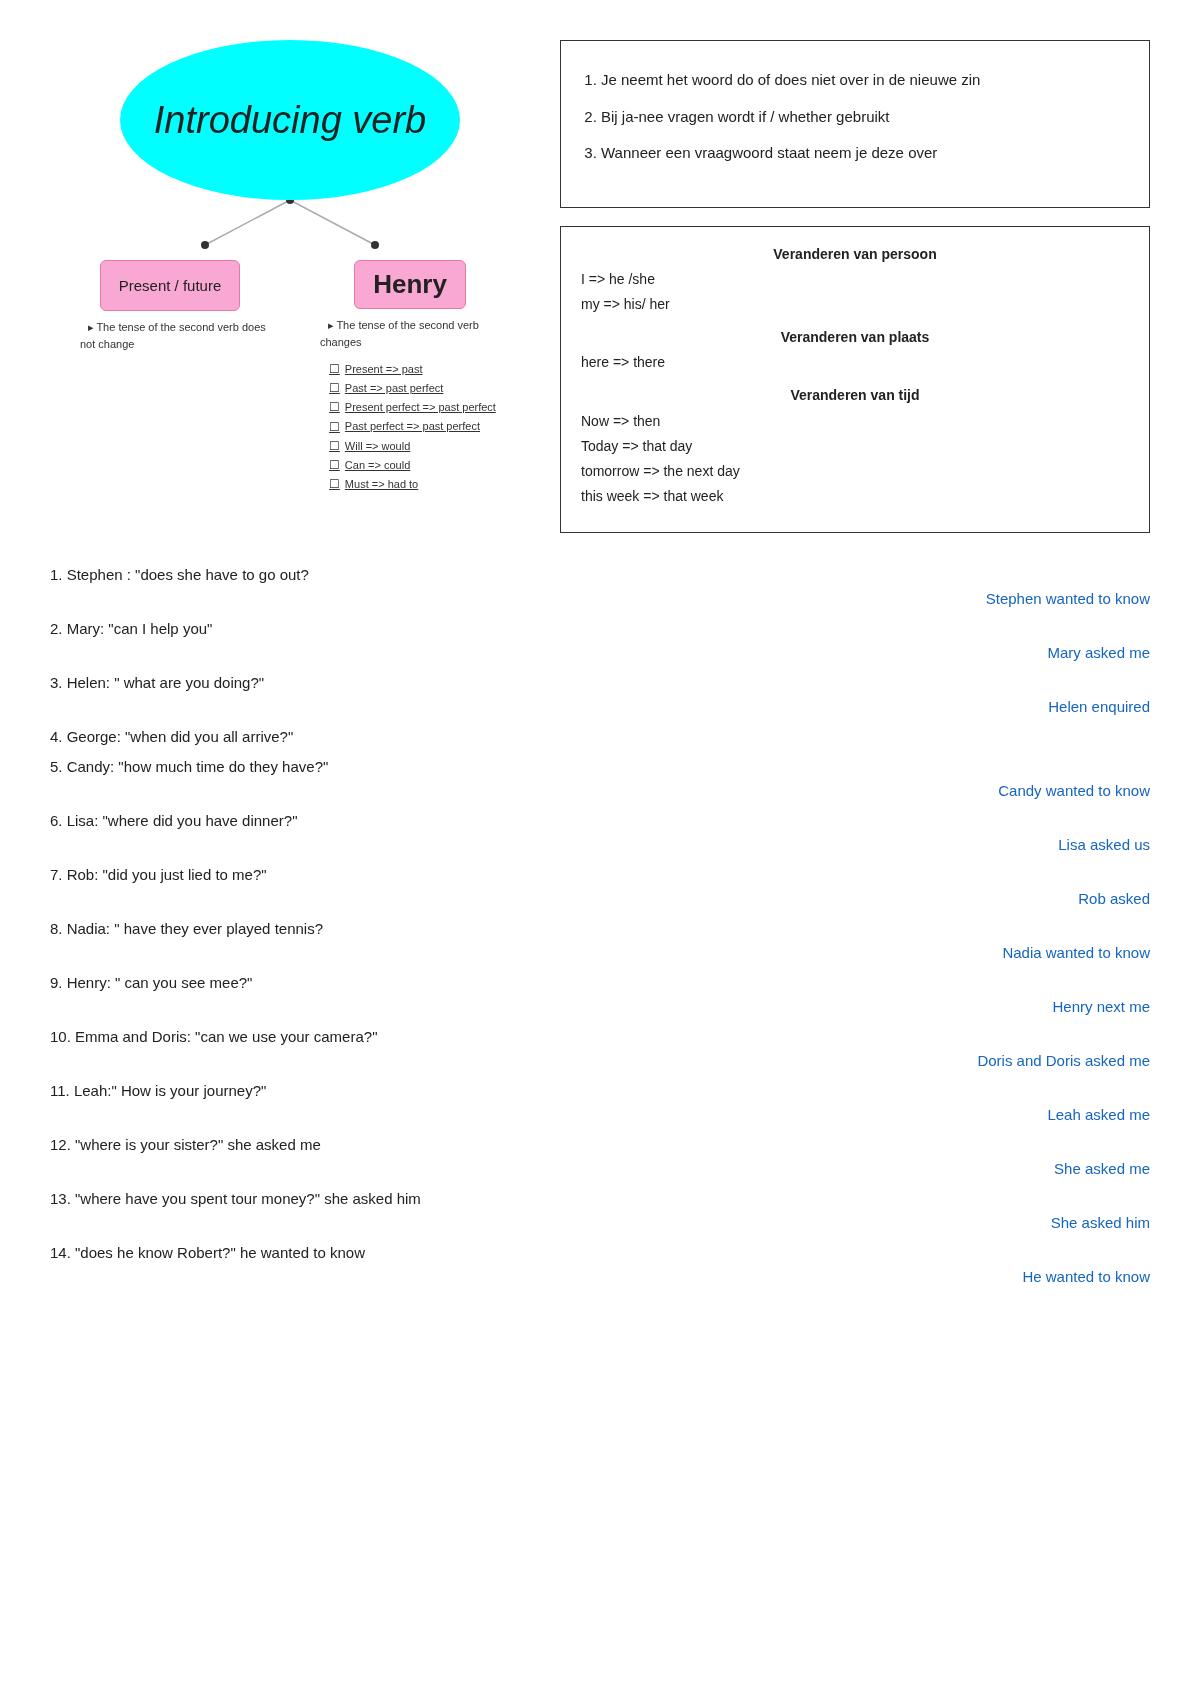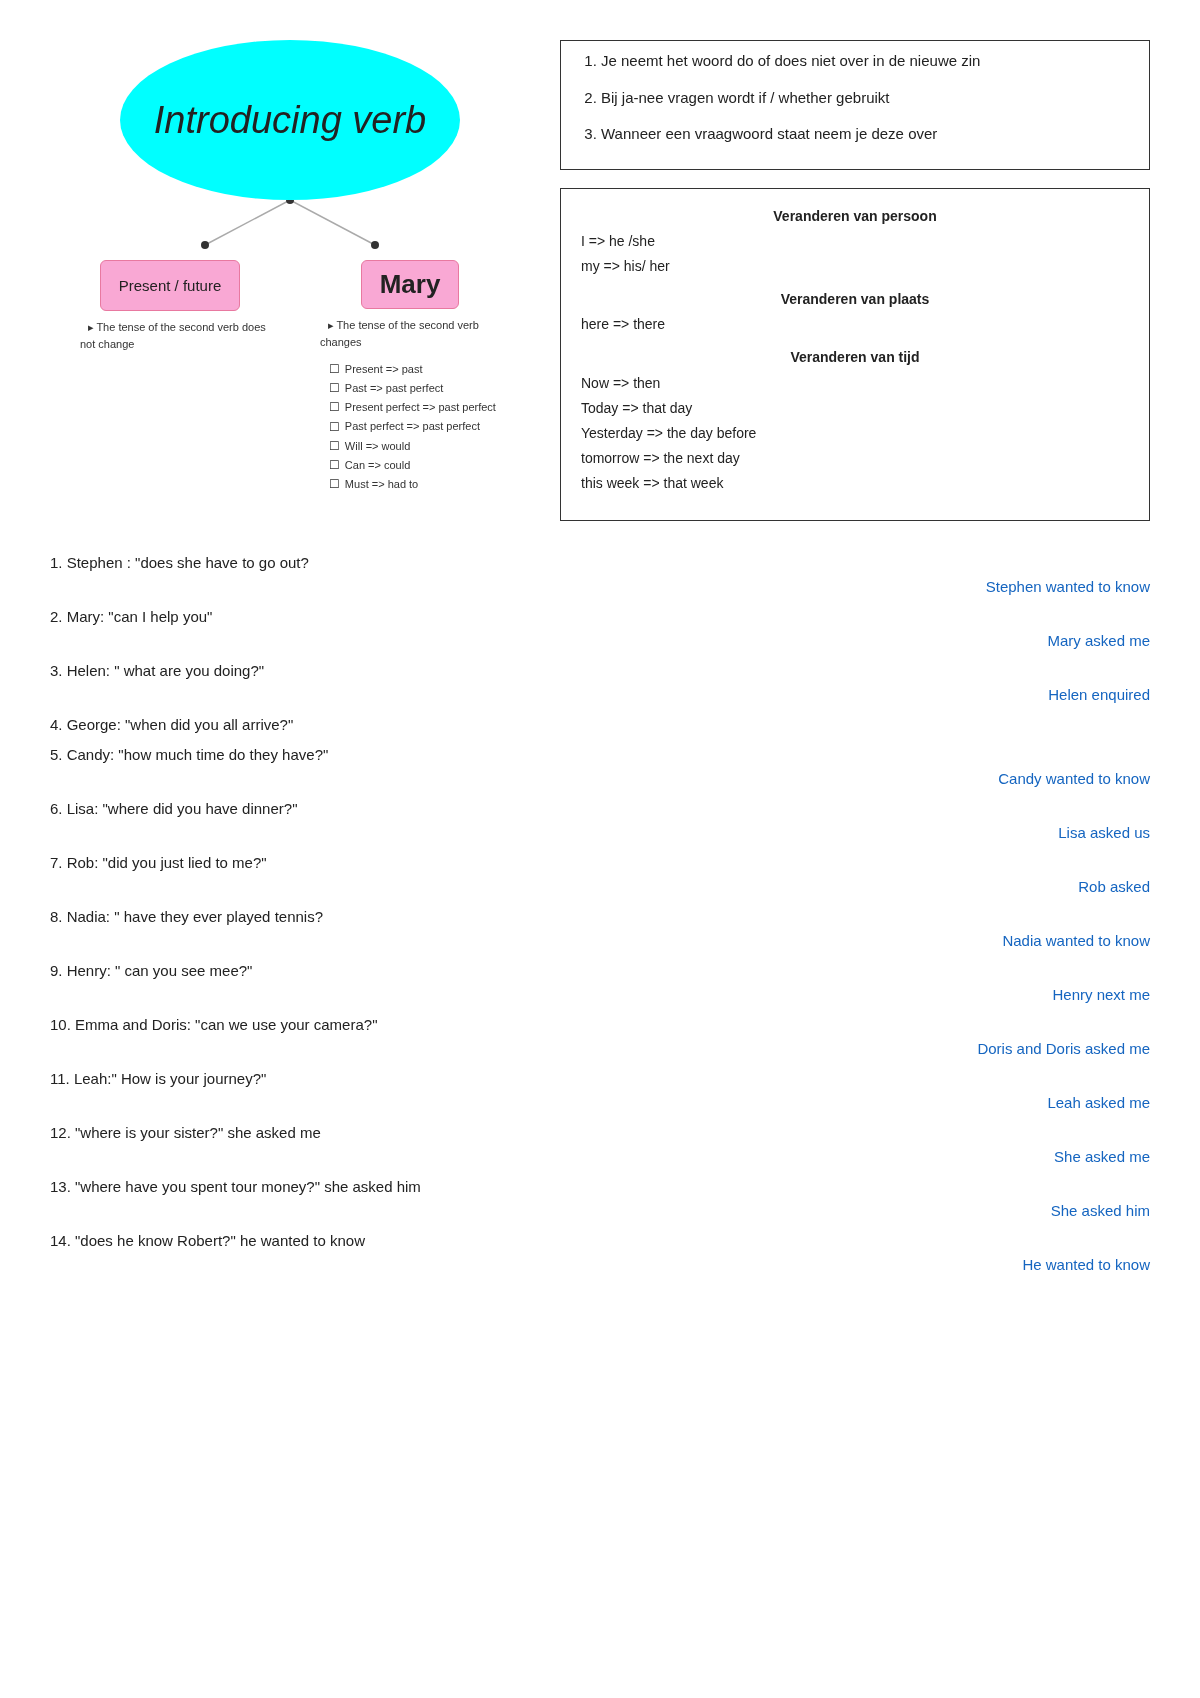--- a/index.html
+++ b/index.html
@@ -95,31 +95,32 @@
       padding-left: 5px;
       margin-top: 4px;
     }
     .checkbox-list li {
       font-size: 11px;
       color: #333;
       line-height: 1.6;
       display: flex;
       align-items: center;
       gap: 5px;
+      text-decoration: underline;
     }
     .checkbox-list li::before {
       content: "☐";
       font-size: 12px;
     }
     .right-info {
       flex: 1;
     }
     .info-rules {
       border: 1.5px solid #333;
-      padding: 9px 20px;
+      padding: 28px 20px;
       margin-bottom: 18px;
     }
     .info-rules ol {
       padding-left: 20px;
     }
     .info-rules li {
       font-size: 15px;
       margin-bottom: 14px;
       line-height: 1.5;
     }
@@ -180,21 +181,21 @@
         <div class="branch-box-pink">
           <span>Present / future</span>
         </div>
         <div class="branch-desc">
           <span class="branch-desc-item">The tense of the second verb does not change</span>
         </div>
       </div>
 
       <div class="branch-line-container">
         <div class="branch-box-past">
-          <span>Mary</span>
+          <span>Henry</span>
         </div>
         <div class="branch-desc">
           <span class="branch-desc-item">The tense of the second verb changes</span>
         </div>
         <ul class="checkbox-list" id="past-changes-list">
             <li>Present =&gt; past</li>
             <li>Past =&gt; past perfect</li>
             <li>Present perfect =&gt; past perfect</li>
             <li>Past perfect =&gt; past perfect</li>
             <li>Will =&gt; would</li>
@@ -225,21 +226,20 @@
         <div class="changes-label">Veranderen van plaats</div>
         <div id="place-changes-list">
             <div>here =&gt; there</div>
           </div>
       </div>
       <div class="changes-section">
         <div class="changes-label">Veranderen van tijd</div>
         <div id="time-changes-list">
             <div>Now =&gt; then</div>
             <div>Today  =&gt; that day</div>
-            <div>Yesterday =&gt;   the day before</div>
             <div>tomorrow =&gt;  the next day</div>
             <div>this week =&gt; that week</div>
           </div>
       </div>
     </div>
   </div>
 </div>
 
 <div class="exercises-section" id="exercises-list">
     <div class="exercise-item"><span class="exercise-question">1.  Stephen : "does she have to go out?</span><span class="exercise-answer">Stephen wanted to know</span></div>

